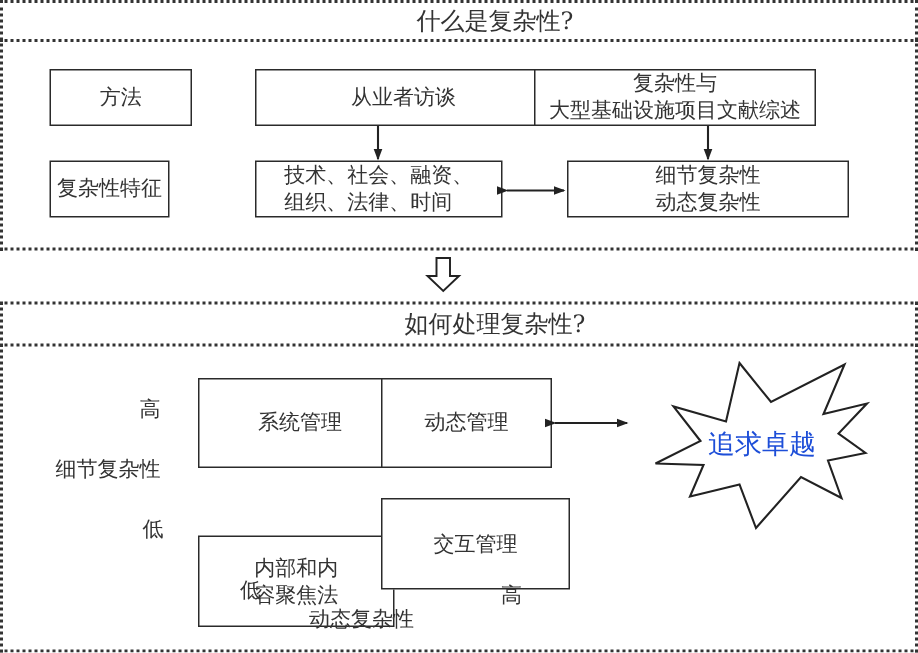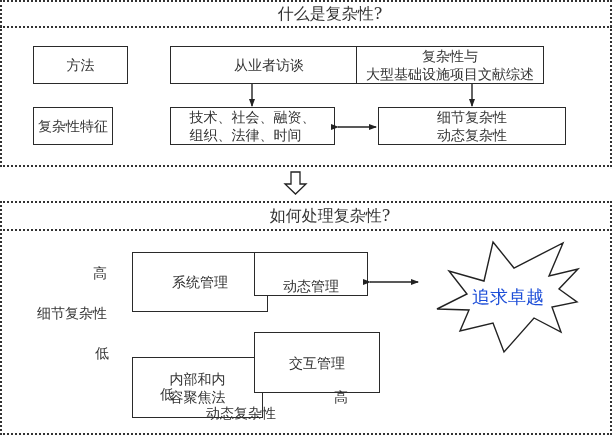--- a/index.html
+++ b/index.html
@@ -44,21 +44,21 @@
 动态复杂性</span>
 </div>
 
 <div class="dotted" style="left:0;top:201px;width:612px;height:234px;"></div>
 <div class="dotted" style="left:0;top:201px;width:612px;height:30px;border-left:none;border-right:none;border-top:none;"></div>
 <div class="hdr" style="top:206px;">如何处理复杂性?</div>
 
 <div class="box" style="left:132px;top:252px;width:136px;height:60px;">
   <span>系统管理</span>
 </div>
-<div class="box" style="left:254px;top:252px;width:114px;height:44px;align-items:flex-end;">
+<div class="box" style="left:254px;top:252px;width:114px;height:60px;">
   <span>动态管理</span>
 </div>
 <div class="box" style="left:132px;top:316px;width:131px;height:61px;margin-top:41px;">
   <span class="ml">内部和内
 容聚焦法</span>
 </div>
 <div class="box" style="left:254px;top:332px;width:126px;height:61px;">
   <span>交互管理</span>
 </div>
 

